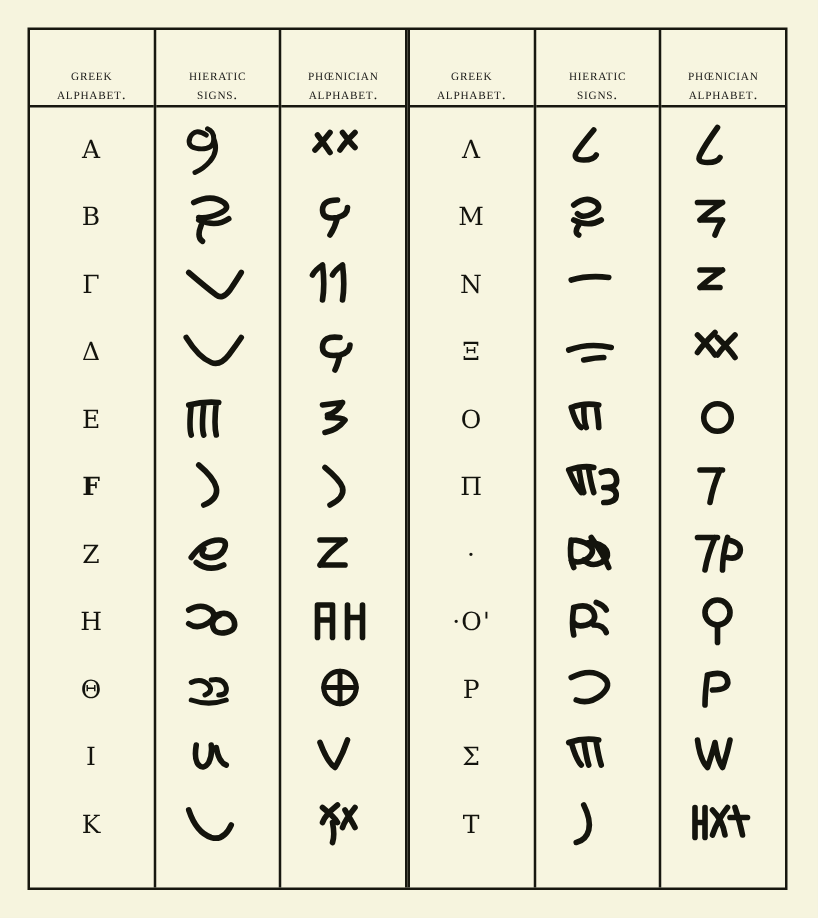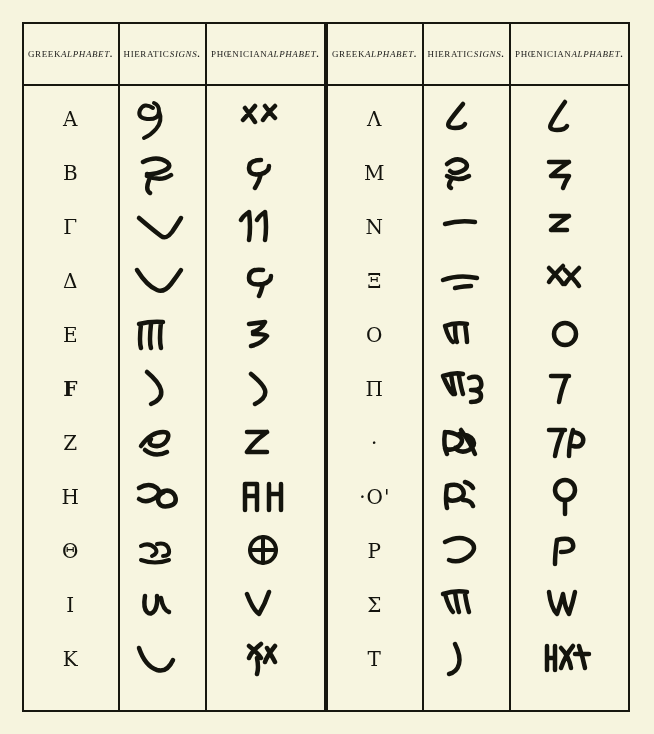--- a/index.html
+++ b/index.html
@@ -39,33 +39,34 @@
     display: flex;
     flex-direction: column;
   }
   .col:last-child { border-right: none; }
   .col.gap-left { border-left: 2px solid #17170f; }
 
   .col-head {
     height: 62px;
     border-bottom: 2px solid #17170f;
     display: flex;
+    flex-direction: column;
     align-items: center;
-    justify-content: space-between;
+    justify-content: flex-end;
     text-align: center;
     line-height: 1.25;
     letter-spacing: 0.6px;
     font-size: 12.5px;
     font-variant: small-caps;
     text-transform: lowercase;
     padding: 0 4px;
     box-sizing: border-box;
   }
   .col-head .line1 { display: block; }
-  .col-head .line2 { display: block; font-style: italic; }
+  .col-head .line2 { display: block; }
 
   .col-body {
     flex: 1 1 auto;
     position: relative;
     padding-top: 6px;
   }
 
   .cellrow {
     height: 54px;
     display: flex;

